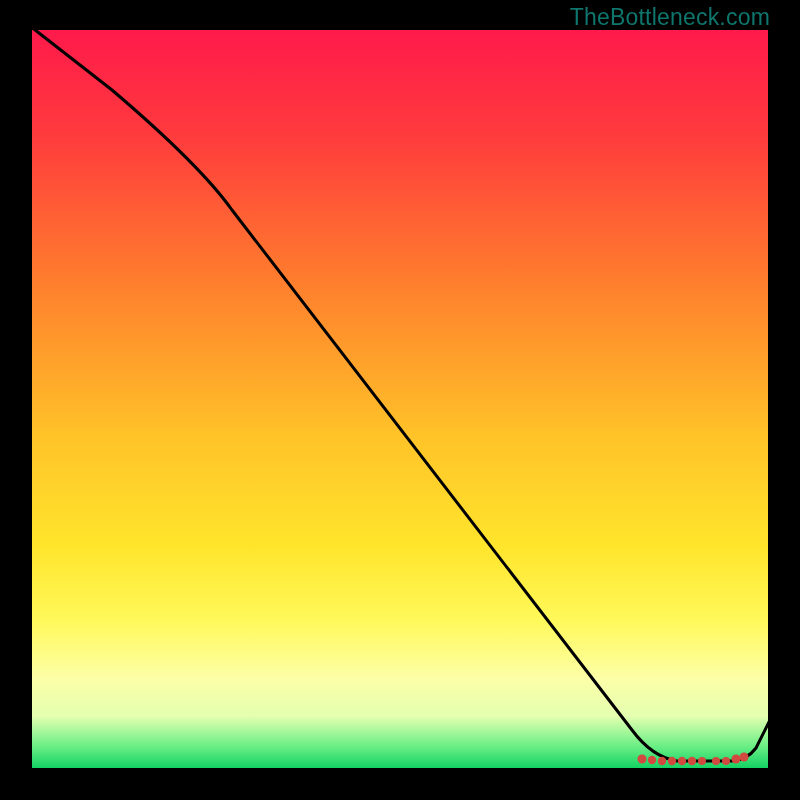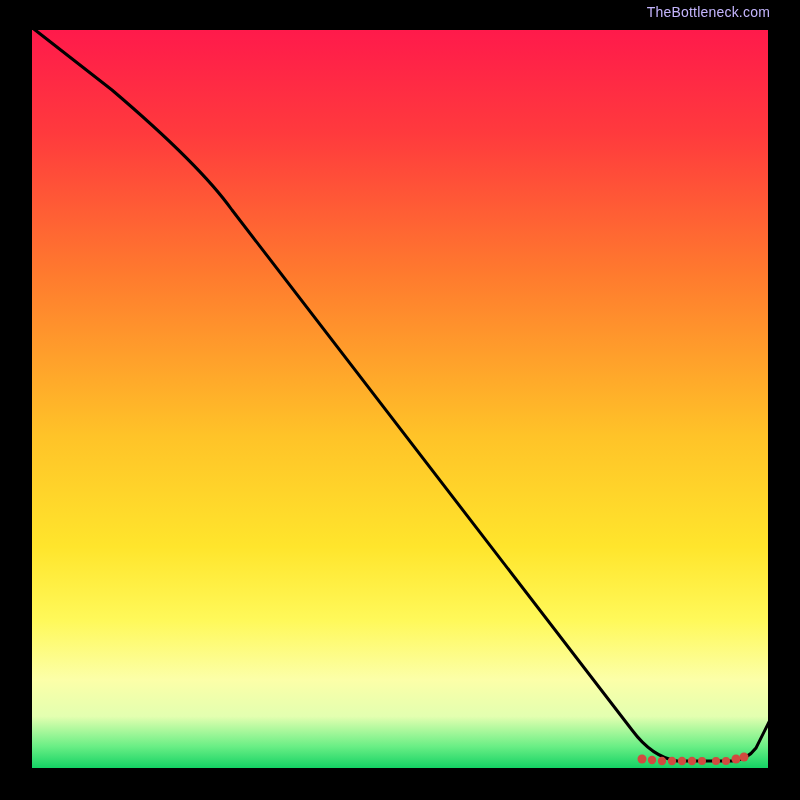--- a/index.html
+++ b/index.html
@@ -35,22 +35,22 @@
       #fcffa8 88%,
       #e3ffb0 93%,
       #6cef86 97%,
       #14d264 100%
     );
   }
   .attribution {
     position: absolute;
     top: 4px;
     right: 30px;
-    color: #c4b5fd;
-    font-size: 14px;
+    color: #0f766e;
+    font-size: 23px;
     letter-spacing: 0.2px;
   }
   svg.curve {
     position: absolute;
     left: 0;
     top: 0;
     width: 736px;
     height: 738px;
     overflow: visible;
   }

